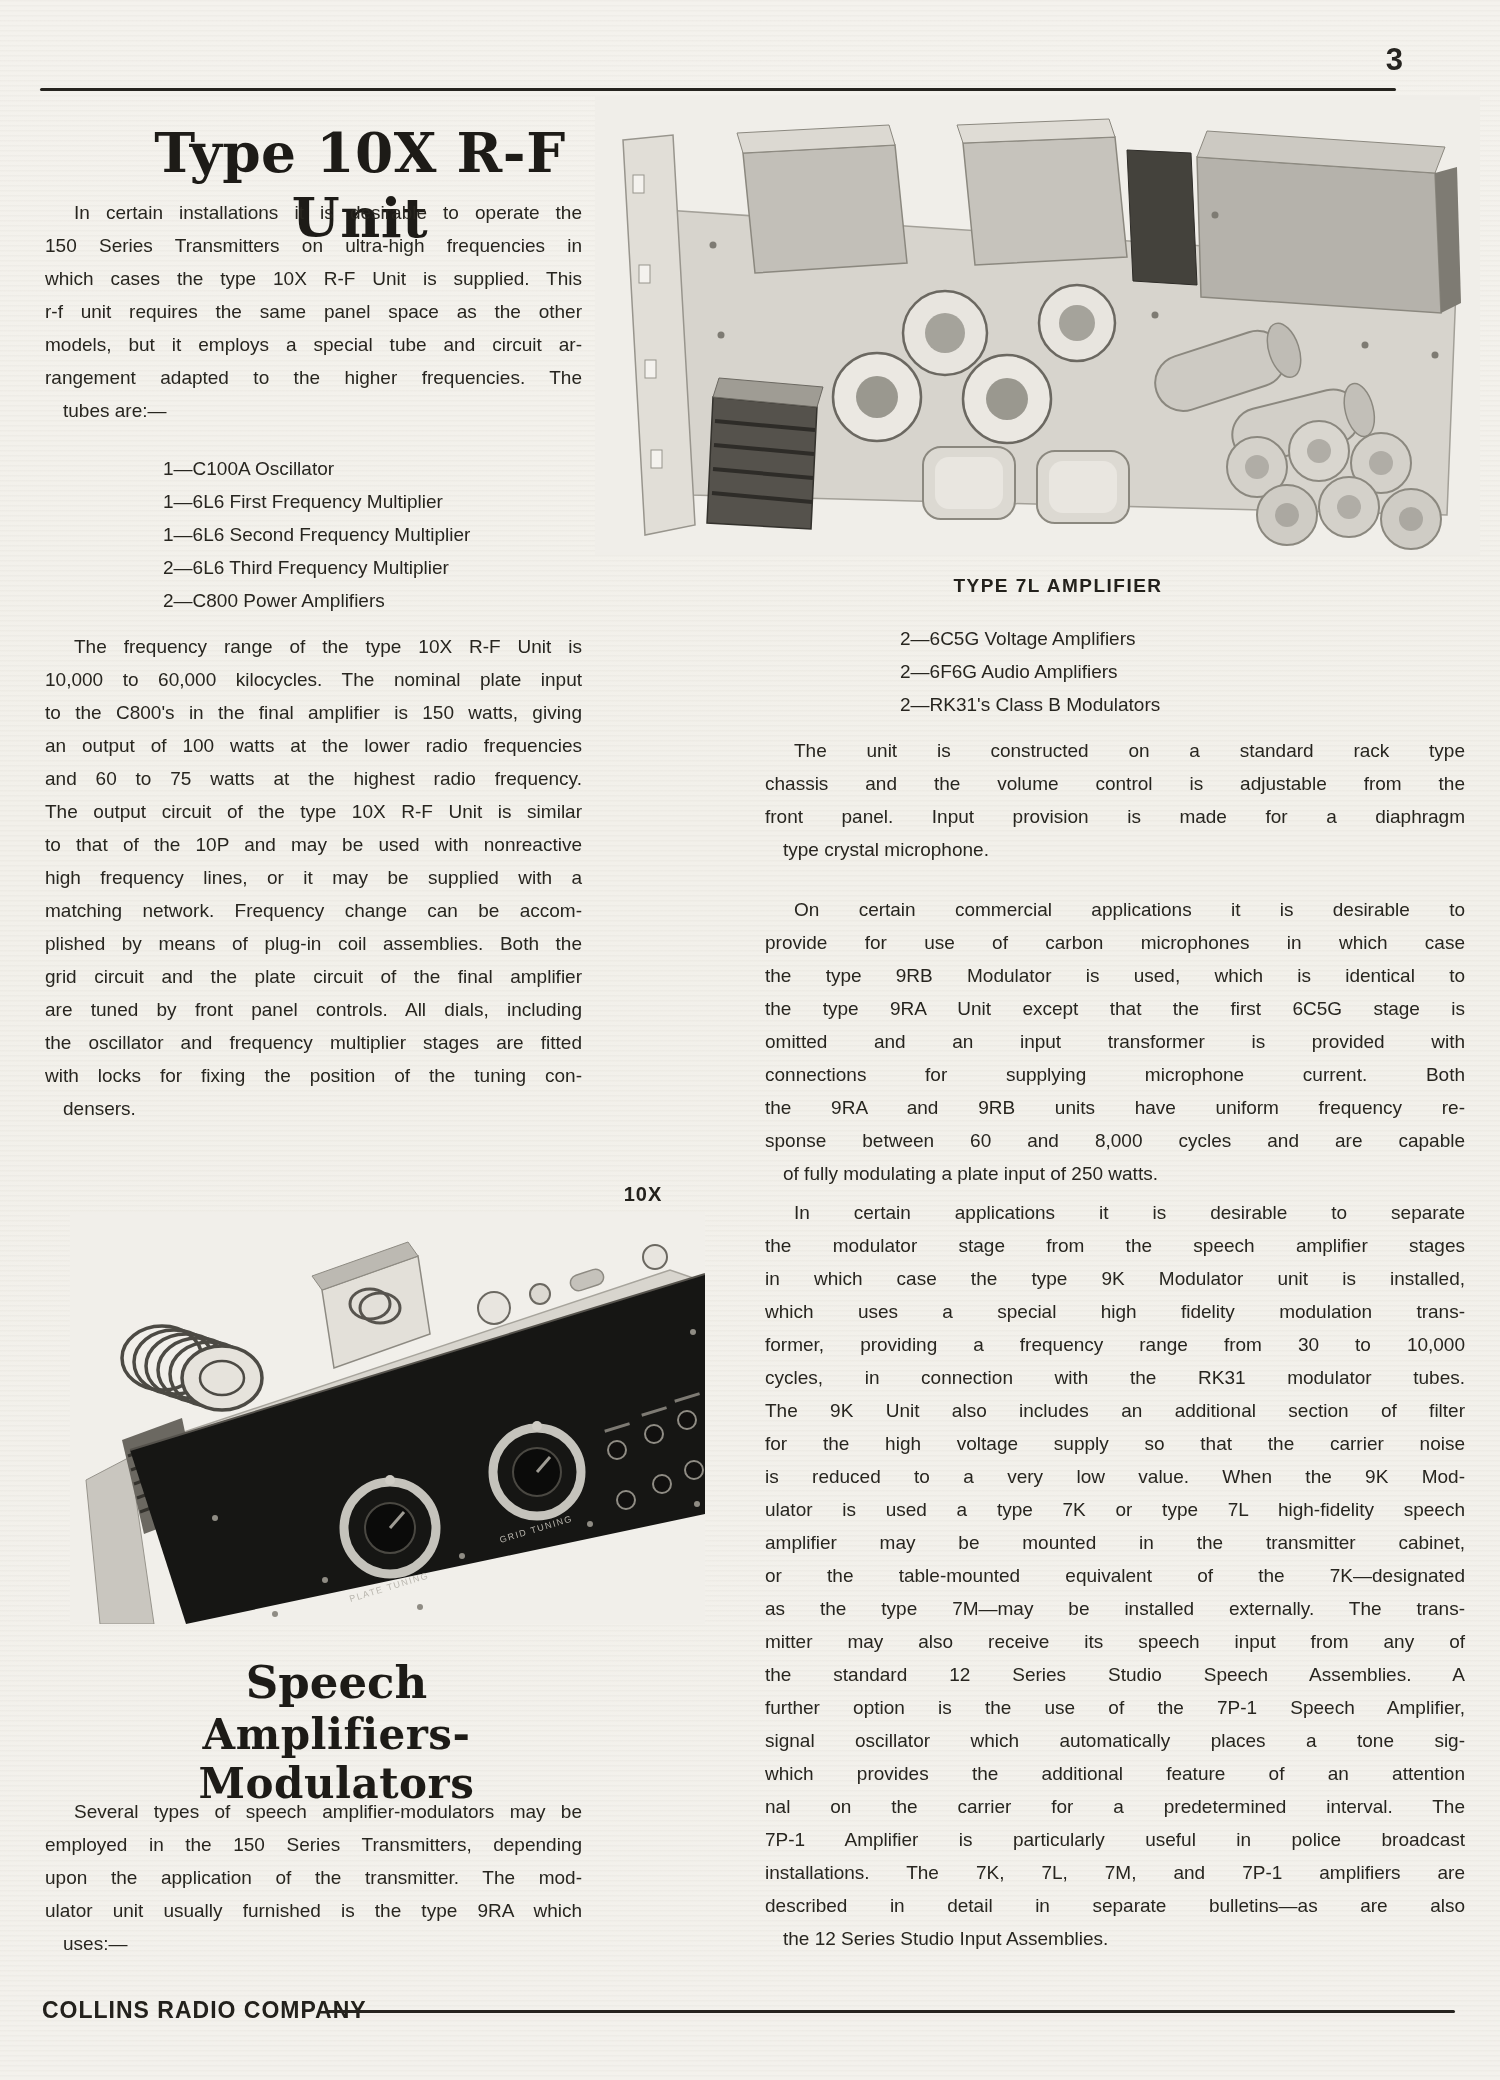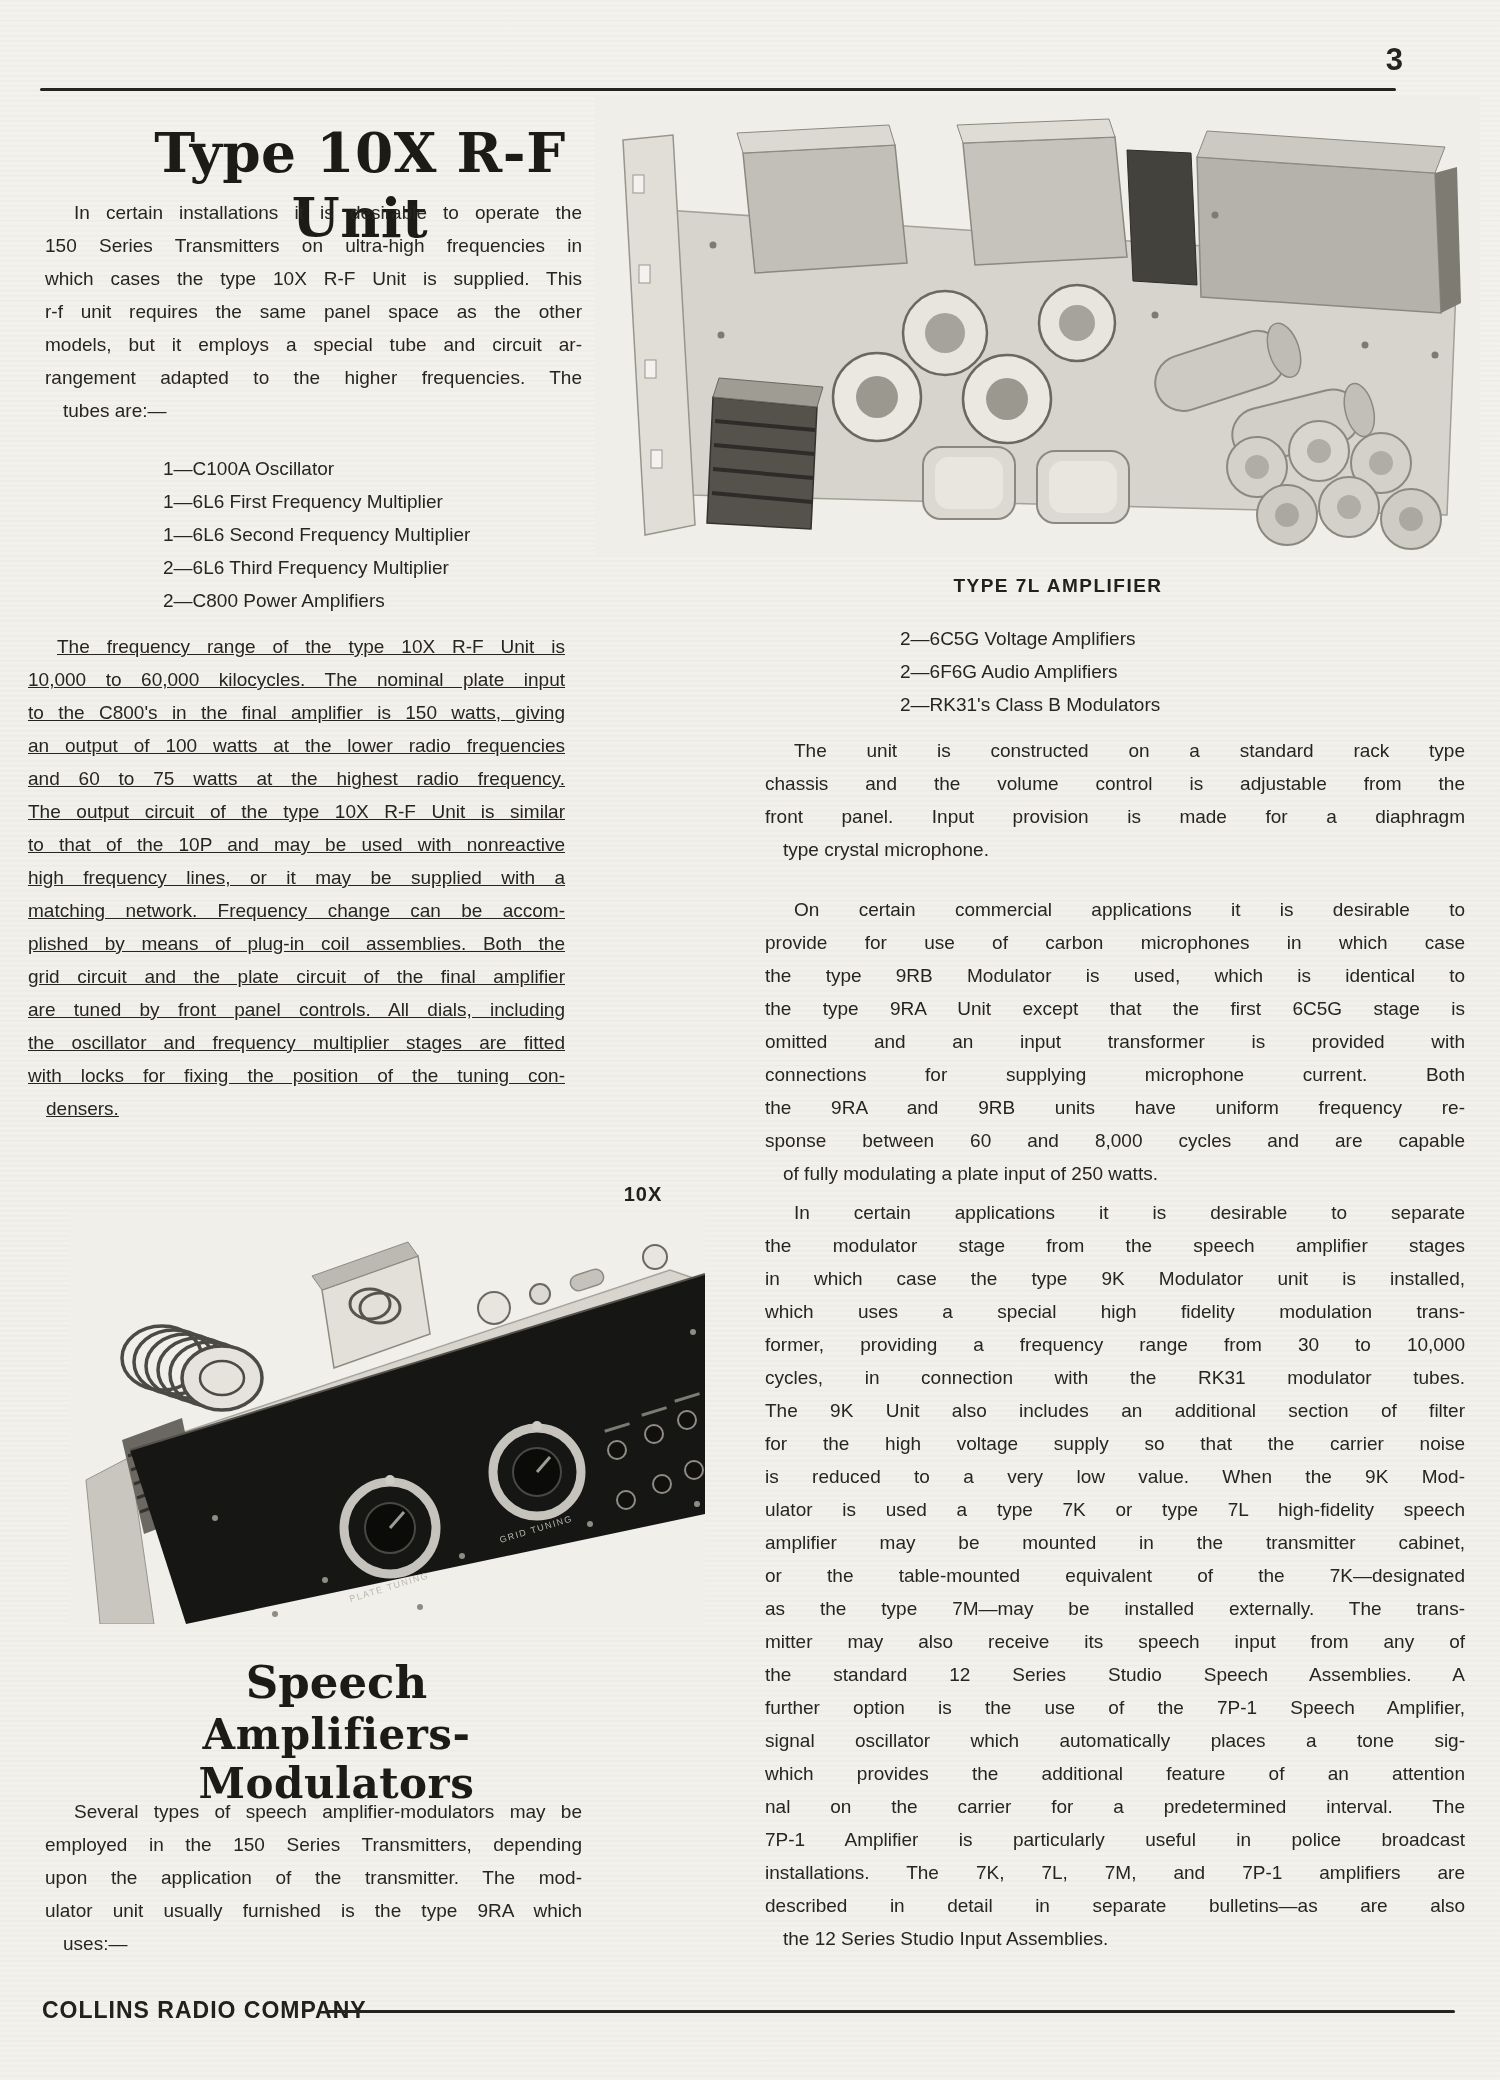--- a/index.html
+++ b/index.html
@@ -24,21 +24,21 @@
   .h2a{position:absolute;left:68px;top:1656px;width:537px;text-align:center;font-size:45px;}
   .h2b{position:absolute;left:68px;top:1710px;width:537px;text-align:center;font-size:42px;letter-spacing:0.5px;}
   
   .para,.list{position:absolute;font-size:19px;line-height:33px;color:#27251f;}
   .para .ln{text-align:justify;text-align-last:justify;}
   .para .ln:first-child{text-indent:29px;}
   .para .ln:last-child{text-align-last:left;margin-left:18px;}
   .list .ln{text-align:left;}
   .p1{left:45px;top:196px;width:537px;}
   .l1{left:163px;top:452px;width:420px;}
-  .p2{left:28px;top:630px;width:537px;text-decoration:underline;}
+  .p2{left:45px;top:630px;width:537px;}
   .p3{left:45px;top:1795px;width:537px;}
   .rlist{left:900px;top:622px;width:470px;}
   .pr1{left:765px;top:734px;width:700px;}
   .pr2{left:765px;top:893px;width:700px;}
   .pr3{left:765px;top:1196px;width:700px;}
   
   .cap{position:absolute;font-weight:bold;color:#23211c;}
   .cap-7l{left:878px;top:560px;width:360px;text-align:center;font-size:19px;letter-spacing:1.5px;margin-top:15px;}
   .lbl-10x{left:603px;top:1183px;width:80px;text-align:center;font-size:20px;letter-spacing:1px;}
   .footer-text{position:absolute;left:42px;top:1997px;font-size:23px;font-weight:bold;letter-spacing:1px;color:#23211c;}

